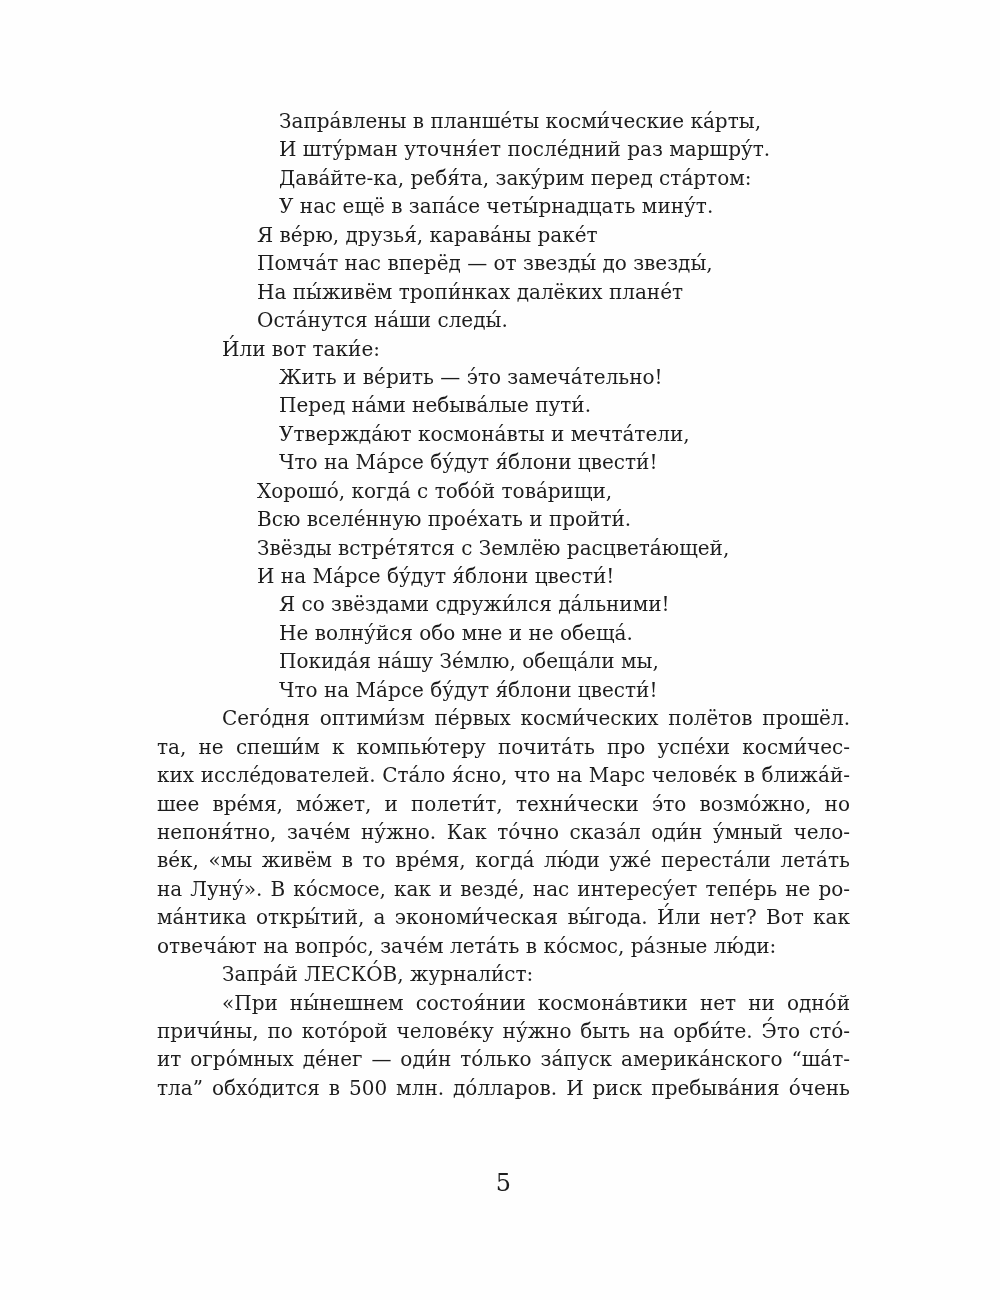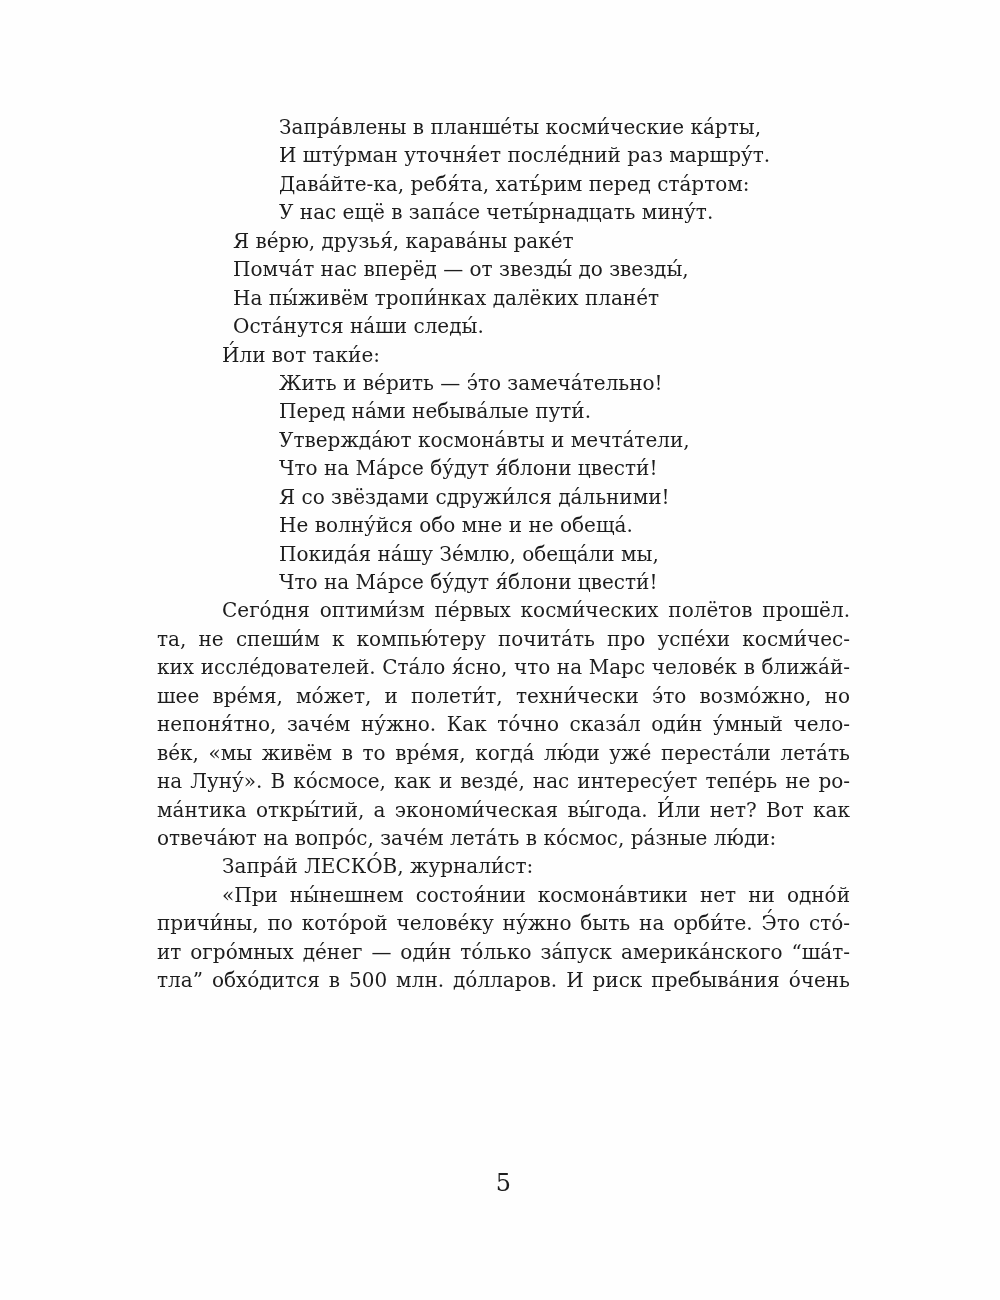--- a/index.html
+++ b/index.html
@@ -12,33 +12,33 @@
     width: 1000px;
     height: 1300px;
     background: #fefefe;
     font-family: "DejaVu Serif", "Liberation Serif", serif;
     color: #1d1d1d;
     overflow: hidden;
   }
   .text-block {
     position: absolute;
     left: 157px;
-    top: 113px;
+    top: 107px;
     width: 693px;
   }
   .line {
     font-size: 20px;
     line-height: 28.45px;
     height: 28.45px;
     text-align: left;
   }
   
   .v1 { margin-left: 122px; }
   
-  .v2 { margin-left: 76px; }
+  .v2 { margin-left: 100px; }
   
   .ind { margin-left: 65px; }
   
   .j {
     text-align: justify;
     text-align-last: justify;
   }
   .page-number {
     position: absolute;
     left: 157px;
@@ -51,40 +51,46 @@
 </style>
 </head>
 <body>
 
 <div class="page">
   <div class="text-block">
 
     <div>
       <div class="line v1">Запра́влены в планше́ты косми́ческие ка́рты,</div>
       <div class="line v1">И шту́рман уточня́ет после́дний раз маршру́т.</div>
-      <div class="line v1">Дава́йте-ка, ребя́та, хать́рим перед ста́ртом:</div>
+      <div class="line v1">Дава́йте-ка, ребя́та, заку́рим перед ста́ртом:</div>
       <div class="line v1">У нас ещё в запа́се четы́рнадцать мину́т.</div>
     </div>
 
     <div>
       <div class="line v2">Я ве́рю, друзья́, карава́ны раке́т</div>
       <div class="line v2">Помча́т нас вперёд — от звезды́ до звезды́,</div>
       <div class="line v2">На пы́живём тропи́нках далёких плане́т</div>
       <div class="line v2">Оста́нутся на́ши следы́.</div>
     </div>
 
     <div class="line ind">И́ли вот таки́е:</div>
 
     <div>
       <div class="line v1">Жить и ве́рить — э́то замеча́тельно!</div>
       <div class="line v1">Перед на́ми небыва́лые пути́.</div>
       <div class="line v1">Утвержда́ют космона́вты и мечта́тели,</div>
       <div class="line v1">Что на Ма́рсе бу́дут я́блони цвести́!</div>
     </div>
 
+    <div>
+      <div class="line v2">Хорошо́, когда́ с тобо́й това́рищи,</div>
+      <div class="line v2">Всю вселе́нную прое́хать и пройти́.</div>
+      <div class="line v2">Звёзды встре́тятся с Землёю расцвета́ющей,</div>
+      <div class="line v2">И на Ма́рсе бу́дут я́блони цвести́!</div>
+    </div>
 
     <div>
       <div class="line v1">Я со звёздами сдружи́лся да́льними!</div>
       <div class="line v1">Не волну́йся обо мне и не обеща́.</div>
       <div class="line v1">Покида́я на́шу Зе́млю, обеща́ли мы,</div>
       <div class="line v1">Что на Ма́рсе бу́дут я́блони цвести́!</div>
     </div>
 
     <div>
       <div class="line ind j">Сего́дня оптими́зм пе́рвых косми́ческих полётов прошёл.</div>

